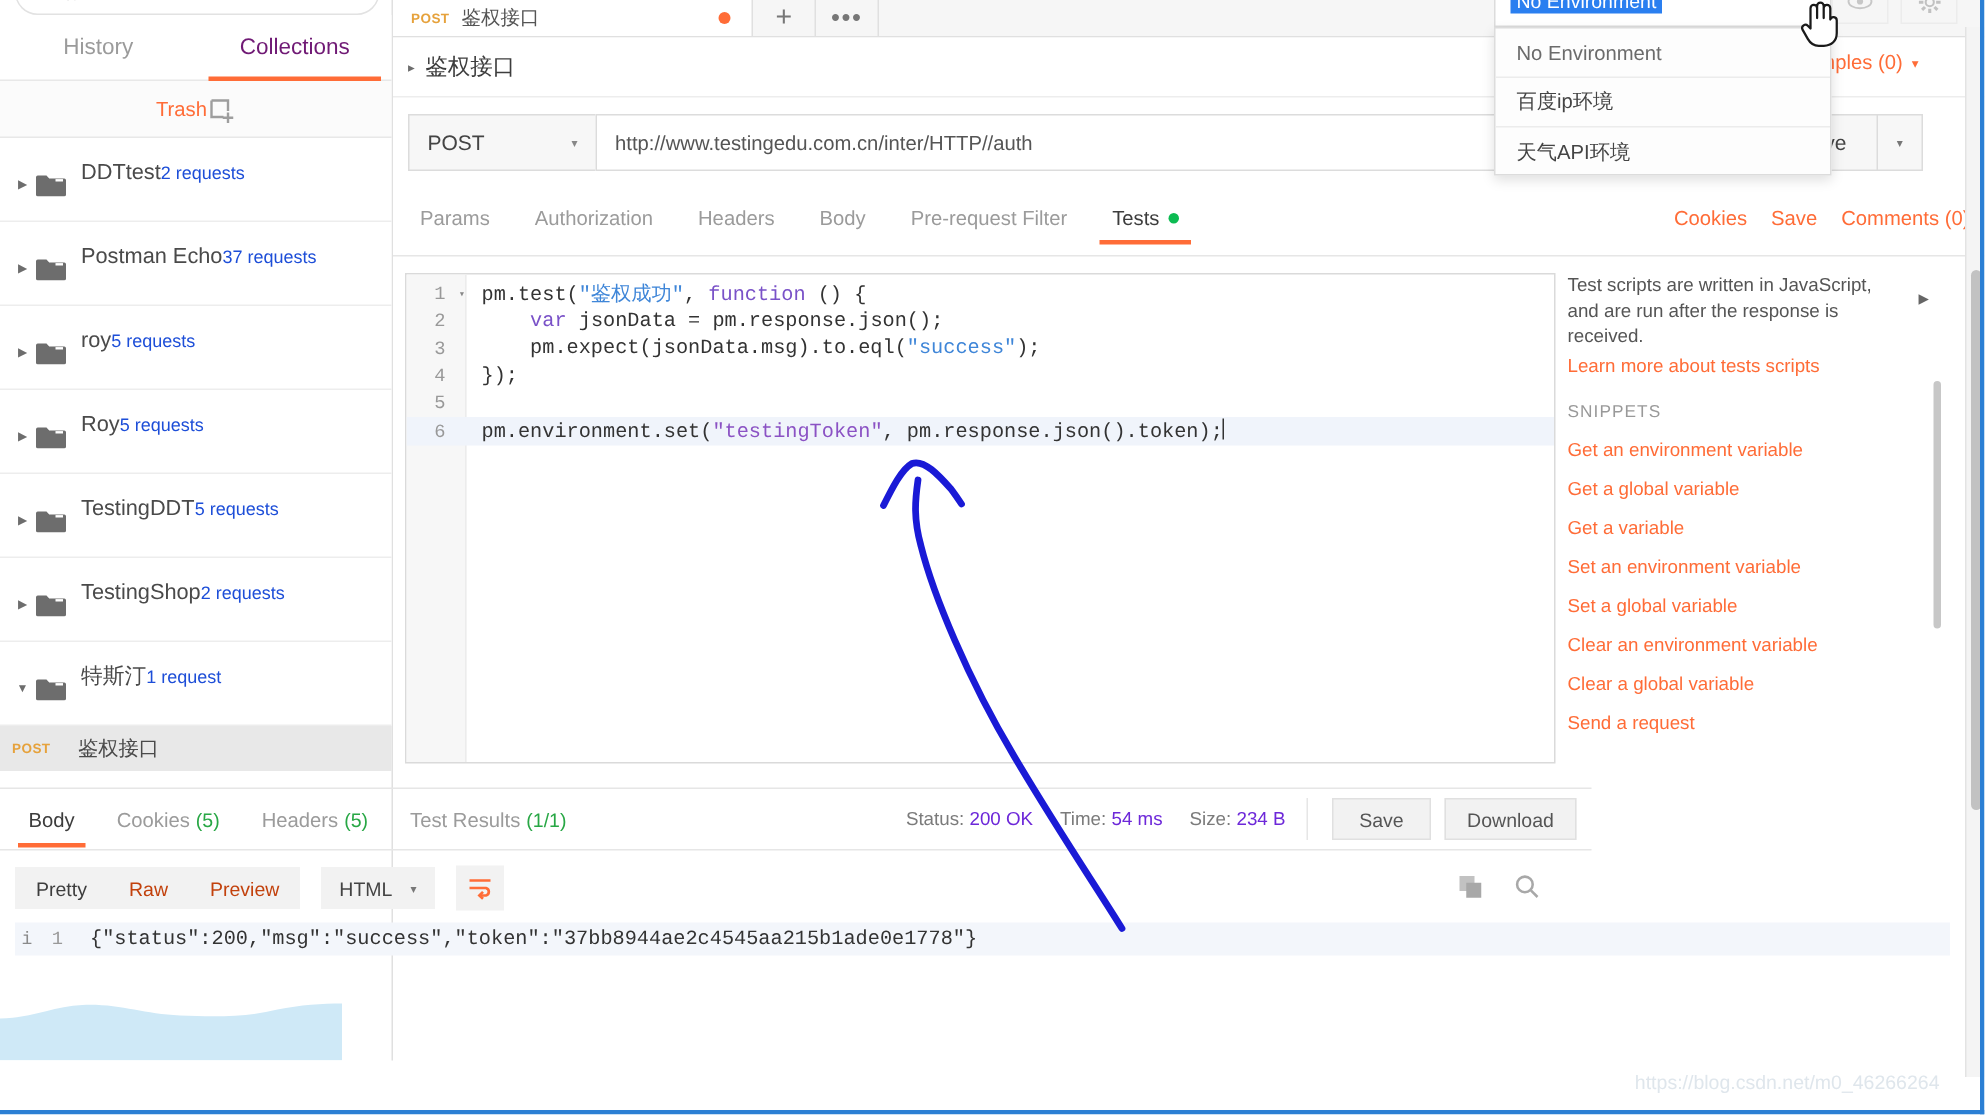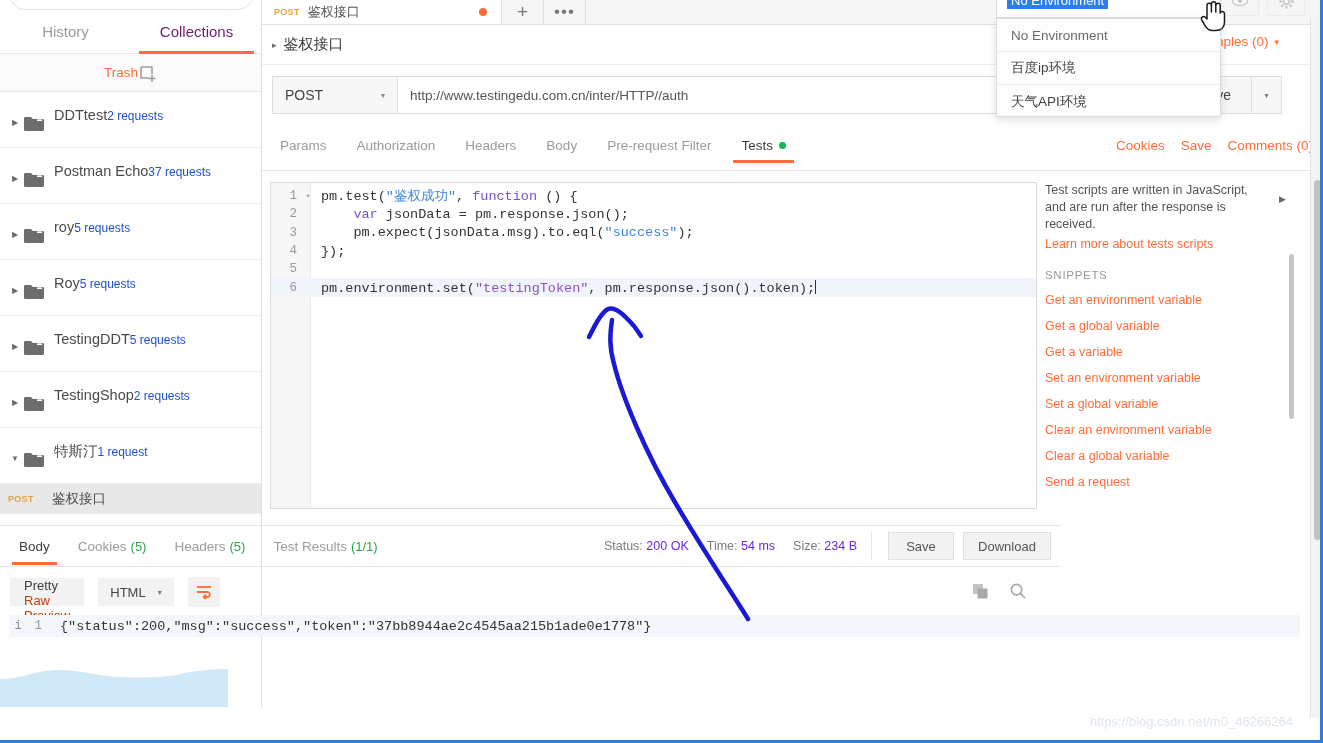--- a/index.html
+++ b/index.html
@@ -287,21 +287,21 @@
     display: flex; align-items: center; justify-content: center;
     font-size: 13px; color: #555; cursor: pointer;
   }
   .rbtn.wide { width: 88px; }
 
   
   .body-toolbar {
     position: absolute; left: 0; top: 572px; width: 1061px; height: 40px;
     display: flex; align-items: center; padding: 0 10px;
   }
-  .seg { display: flex; background: #f2f2f2; height: 28px; flex-direction: column; }
+  .seg { display: flex; background: #f2f2f2; height: 28px; }
   .seg div {
     padding: 0 14px; display: flex; align-items: center;
     font-size: 13px; color: #c2410c; cursor: pointer;
   }
   .seg div.active { color: #3d3d3d; }
   .fmt-sel {
     margin-left: 14px; height: 28px; background: #f2f2f2;
     display: flex; align-items: center; gap: 12px; padding: 0 12px;
     font-size: 13px; color: #444; cursor: pointer;
   }

